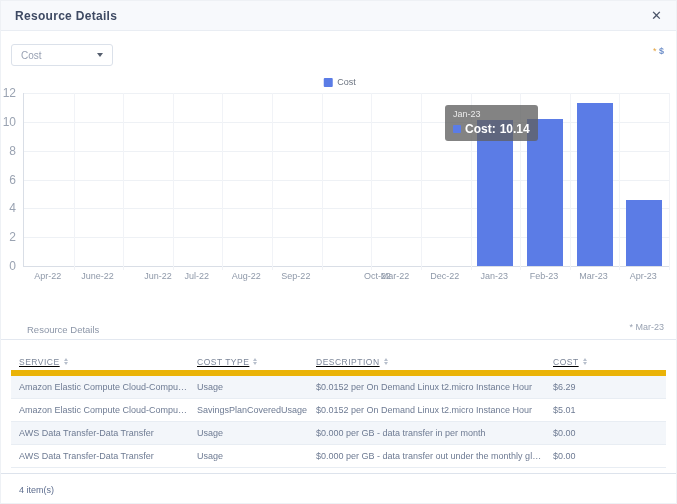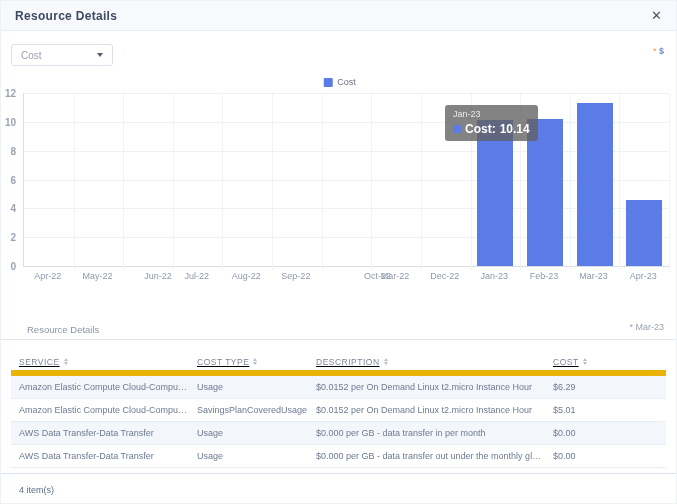--- a/index.html
+++ b/index.html
@@ -24,21 +24,21 @@
   
   .chart { position:absolute; top:70px; left:0; width:677px; height:222px; }
   .legend { position:absolute; top:6px; left:50%; transform:translateX(-50%); display:flex; align-items:center; gap:5px; cursor:pointer; }
   .legend-swatch { width:9px; height:9px; border-radius:1px; }
   .legend-label { font-size:9px; color:#6b7380; }
   .plot { position:absolute; left:22px; top:22px; width:646px; height:174px; border-left:1px solid #d9dee6; border-bottom:1px solid #d9dee6; }
   .gridline-h { position:absolute; left:0; right:0; height:0; border-top:1px solid #eef1f5; }
   .gridline-v { position:absolute; top:0; bottom:-4px; width:1px; background:#f1f3f7; }
   .bar { position:absolute; bottom:0; }
   .ylabels { position:absolute; left:0; top:22px; width:18px; height:174px; }
-  .ytick { position:absolute; right:3px; transform:translateY(-50%); font-size:10px; color:#9aa3b2;font-weight:bold; }
+  .ytick { position:absolute; right:3px; transform:translateY(-50%); font-size:12px; color:#9aa3b2; }
   .xlabels { position:absolute; left:22px; top:200px; width:646px; height:14px; }
   .xtick { position:absolute; transform:translateX(-50%); font-size:9px; color:#8f99a9; white-space:nowrap; }
   .tooltip { position:absolute; left:444px; top:34px; background:rgba(96,96,96,.78); border-radius:3px; padding:4px 8px 5px; z-index:5; }
   .tooltip-title { font-size:9px; color:#ebebeb; margin-bottom:3px; }
   .tooltip-row { display:flex; align-items:center; gap:4px; font-size:12px; color:#fff; font-weight:bold; white-space:nowrap; }
   .tooltip-swatch { width:8px; height:8px; border-radius:1px; }
 
   
   .tabs-row { position:absolute; top:316px; left:0; right:0; height:23px; display:flex; align-items:flex-end;
     justify-content:space-between; border-bottom:1px solid #e3e8f0; padding:0 12px; }
@@ -119,21 +119,21 @@
         <div class="gridline-v" style="left: 545.769px;"></div>
         <div class="gridline-v" style="left: 595.385px;"></div>
         <div class="gridline-v" style="left: 645px;"></div>
         <div class="bar" style="left: 453.346px; width: 36px; height: 146.185px; background: rgb(91, 124, 230);"></div>
         <div class="bar" style="left: 502.962px; width: 36px; height: 147.05px; background: rgb(91, 124, 230);"></div>
         <div class="bar" style="left: 552.577px; width: 36px; height: 162.908px; background: rgb(91, 124, 230);"></div>
         <div class="bar" style="left: 602.192px; width: 36px; height: 66.3167px; background: rgb(91, 124, 230);"></div>
       </div>
     <div class="xlabels">
         <div class="xtick" style="left: 24.8077px;">Apr-22</div>
-        <div class="xtick" style="left: 74.4231px;">May-22</div>
+        <div class="xtick" style="left: 74.4231px;">June-22</div>
         <div class="xtick" style="left: 135px;">Jun-22</div>
         <div class="xtick" style="left: 173.654px;">Jul-22</div>
         <div class="xtick" style="left: 223.269px;">Aug-22</div>
         <div class="xtick" style="left: 272.885px;">Sep-22</div>
         <div class="xtick" style="left: 322.5px; margin-left: 32px;">Oct-22</div>
         <div class="xtick" style="left: 372.115px;">Mar-22</div>
         <div class="xtick" style="left: 421.731px;">Dec-22</div>
         <div class="xtick" style="left: 471.346px;">Jan-23</div>
         <div class="xtick" style="left: 520.962px;">Feb-23</div>
         <div class="xtick" style="left: 570.577px;">Mar-23</div>

